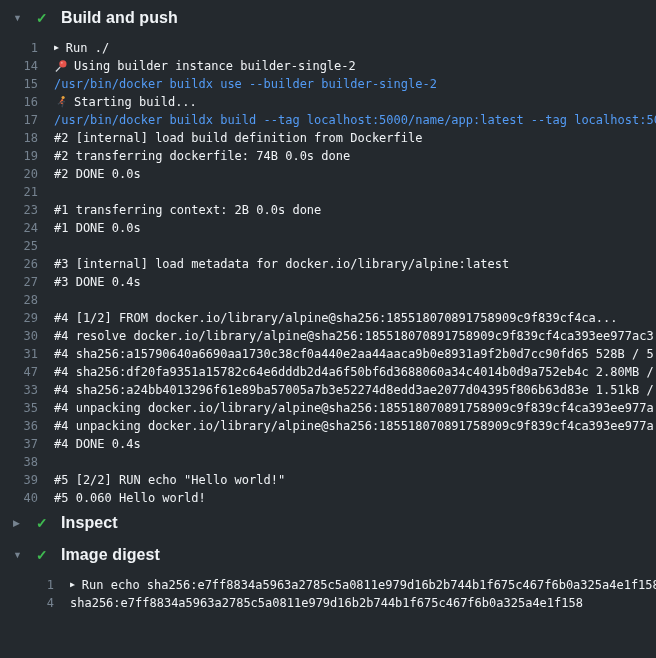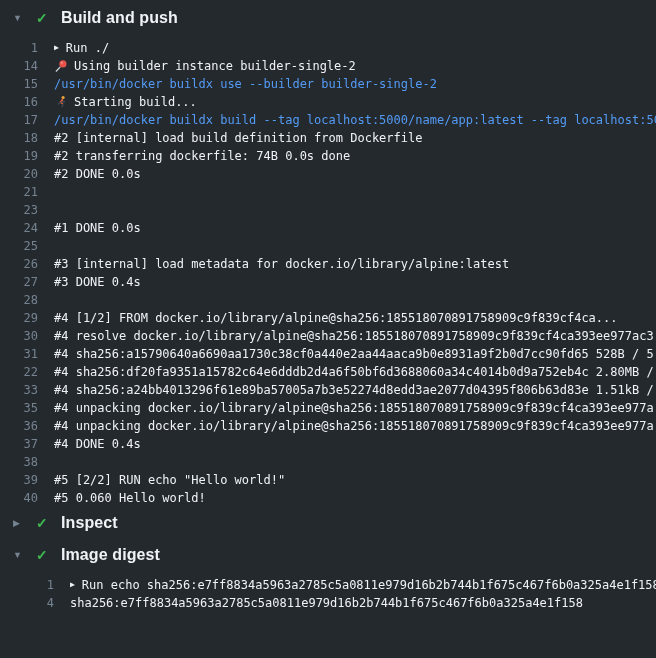--- a/index.html
+++ b/index.html
@@ -106,30 +106,30 @@
         <div class="log-row"><span class="log-gutter">16</span><span class="log-content kind-text"><span class="inline-ico"><svg viewBox="0 0 16 16" width="14" height="14">
                 <circle cx="10.4" cy="2.8" r="1.8" fill="#e8a33d"></circle>
                 <path d="M10 5 L7.6 8.4 L10.2 10" stroke="#e8643c" stroke-width="2" fill="none"></path>
                 <path d="M7.6 8.6 L4.4 10.6 M10.2 10 L9.2 14 M7.8 8.2 L12.6 7.4" stroke="#3c4650" stroke-width="1.6" fill="none"></path>
               </svg></span><span>Starting build...</span></span></div>
         <div class="log-row"><span class="log-gutter">17</span><span class="log-content kind-command"><span>/usr/bin/docker buildx build --tag localhost:5000/name/app:latest --tag localhost:50</span></span></div>
         <div class="log-row"><span class="log-gutter">18</span><span class="log-content kind-text"><span>#2 [internal] load build definition from Dockerfile</span></span></div>
         <div class="log-row"><span class="log-gutter">19</span><span class="log-content kind-text"><span>#2 transferring dockerfile: 74B 0.0s done</span></span></div>
         <div class="log-row"><span class="log-gutter">20</span><span class="log-content kind-text"><span>#2 DONE 0.0s</span></span></div>
         <div class="log-row"><span class="log-gutter">21</span><span class="log-content kind-blank"><span></span></span></div>
-        <div class="log-row"><span class="log-gutter">23</span></div>
+        <div class="log-row"><span class="log-gutter">23</span><span class="log-content kind-text"><span>#1 transferring context: 2B 0.0s done</span></span></div>
         <div class="log-row"><span class="log-gutter">24</span><span class="log-content kind-text"><span>#1 DONE 0.0s</span></span></div>
         <div class="log-row"><span class="log-gutter">25</span><span class="log-content kind-blank"><span></span></span></div>
         <div class="log-row"><span class="log-gutter">26</span><span class="log-content kind-text"><span>#3 [internal] load metadata for docker.io/library/alpine:latest</span></span></div>
         <div class="log-row"><span class="log-gutter">27</span><span class="log-content kind-text"><span>#3 DONE 0.4s</span></span></div>
         <div class="log-row"><span class="log-gutter">28</span><span class="log-content kind-blank"><span></span></span></div>
         <div class="log-row"><span class="log-gutter">29</span><span class="log-content kind-text"><span>#4 [1/2] FROM docker.io/library/alpine@sha256:185518070891758909c9f839cf4ca...</span></span></div>
         <div class="log-row"><span class="log-gutter">30</span><span class="log-content kind-text"><span>#4 resolve docker.io/library/alpine@sha256:185518070891758909c9f839cf4ca393ee977ac3</span></span></div>
         <div class="log-row"><span class="log-gutter">31</span><span class="log-content kind-text"><span>#4 sha256:a15790640a6690aa1730c38cf0a440e2aa44aaca9b0e8931a9f2b0d7cc90fd65 528B / 5</span></span></div>
-        <div class="log-row"><span class="log-gutter">22</span><span class="log-content kind-text"><span>#4 sha256:df20fa9351a15782c64e6dddb2d4a6f50bf6d3688060a34c4014b0d9a752eb4c 2.80MB /</span></span></div>
+        <div class="log-row"><span class="log-gutter">47</span><span class="log-content kind-text"><span>#4 sha256:df20fa9351a15782c64e6dddb2d4a6f50bf6d3688060a34c4014b0d9a752eb4c 2.80MB /</span></span></div>
         <div class="log-row"><span class="log-gutter">33</span><span class="log-content kind-text"><span>#4 sha256:a24bb4013296f61e89ba57005a7b3e52274d8edd3ae2077d04395f806b63d83e 1.51kB /</span></span></div>
         <div class="log-row"><span class="log-gutter">35</span><span class="log-content kind-text"><span>#4 unpacking docker.io/library/alpine@sha256:185518070891758909c9f839cf4ca393ee977a</span></span></div>
         <div class="log-row"><span class="log-gutter">36</span><span class="log-content kind-text"><span>#4 unpacking docker.io/library/alpine@sha256:185518070891758909c9f839cf4ca393ee977a</span></span></div>
         <div class="log-row"><span class="log-gutter">37</span><span class="log-content kind-text"><span>#4 DONE 0.4s</span></span></div>
         <div class="log-row"><span class="log-gutter">38</span><span class="log-content kind-blank"><span></span></span></div>
         <div class="log-row"><span class="log-gutter">39</span><span class="log-content kind-text"><span>#5 [2/2] RUN echo "Hello world!"</span></span></div>
         <div class="log-row"><span class="log-gutter">40</span><span class="log-content kind-text"><span>#5 0.060 Hello world!</span></span></div>
       </div>
     </div>
     <div class="section section--inspect">

